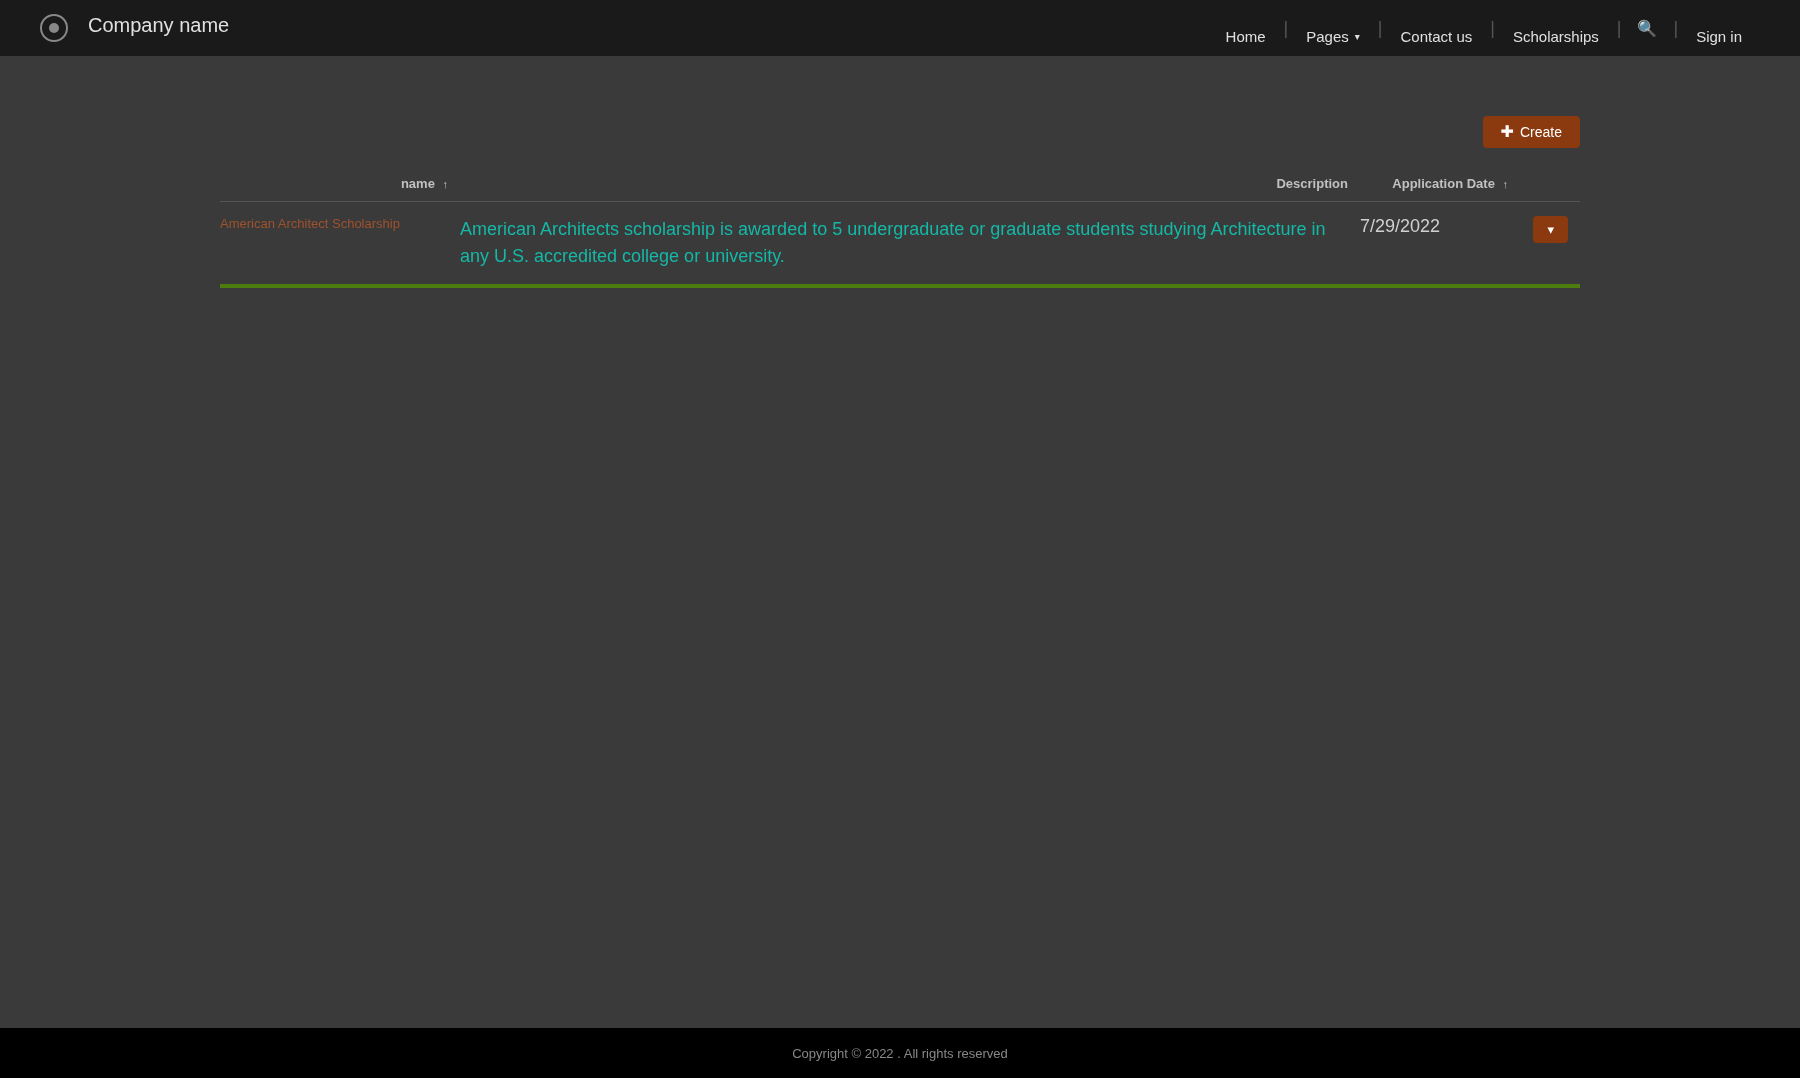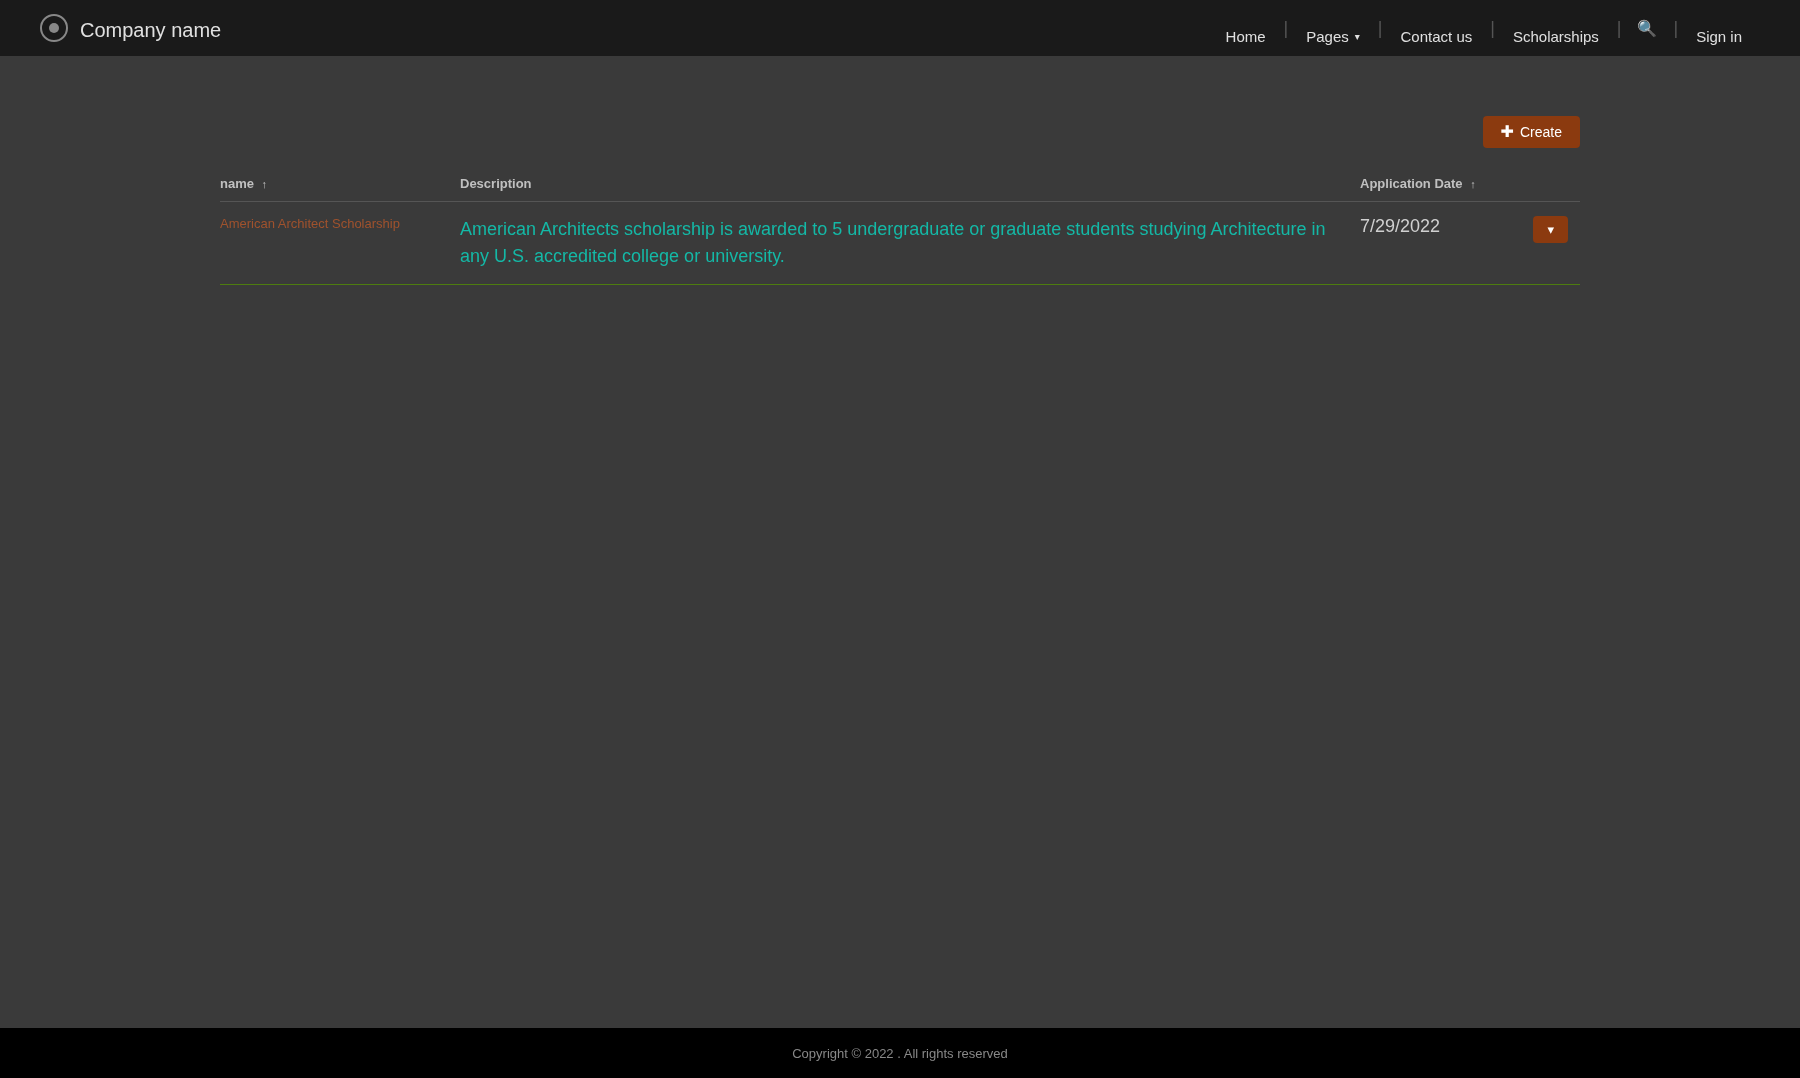--- a/index.html
+++ b/index.html
@@ -22,22 +22,22 @@
       background-color: #1a1a1a;
       height: 56px;
       display: flex;
       align-items: center;
       padding: 0 40px;
       justify-content: space-between;
     }
 
     .navbar-brand {
       display: flex;
-      align-items: flex-end;
-      gap: 12px;
+      align-items: flex-start;
+      gap: 20px;
       color: #e0e0e0;
       text-decoration: none;
     }
 
     .brand-icon {
       width: 28px;
       height: 28px;
       border-radius: 50%;
       border: 2px solid #888;
       display: flex;
@@ -142,35 +142,35 @@
     .scholarships-table {
       width: 100%;
       border-collapse: collapse;
     }
 
     .scholarships-table thead tr {
       border-bottom: 1px solid #555;
     }
 
     .scholarships-table th {
-      text-align: left;
+      text-align: right;
       color: #c0c0c0;
       font-size: 13px;
       font-weight: 600;
       padding: 8px 12px 10px 0;
     }
 
     .scholarships-table th .sort-arrow {
       color: #c0c0c0;
       margin-left: 4px;
       font-size: 11px;
     }
 
     .scholarships-table tbody tr {
-      border-bottom: 1px solid #4d7c0f;
+      border-bottom: 4px solid #4d7c0f;
     }
 
     .scholarships-table td {
       padding: 14px 12px 14px 0;
       font-size: 13px;
       vertical-align: top;
       color: #d0d0d0;
     }
 
     .scholarship-name-link {

